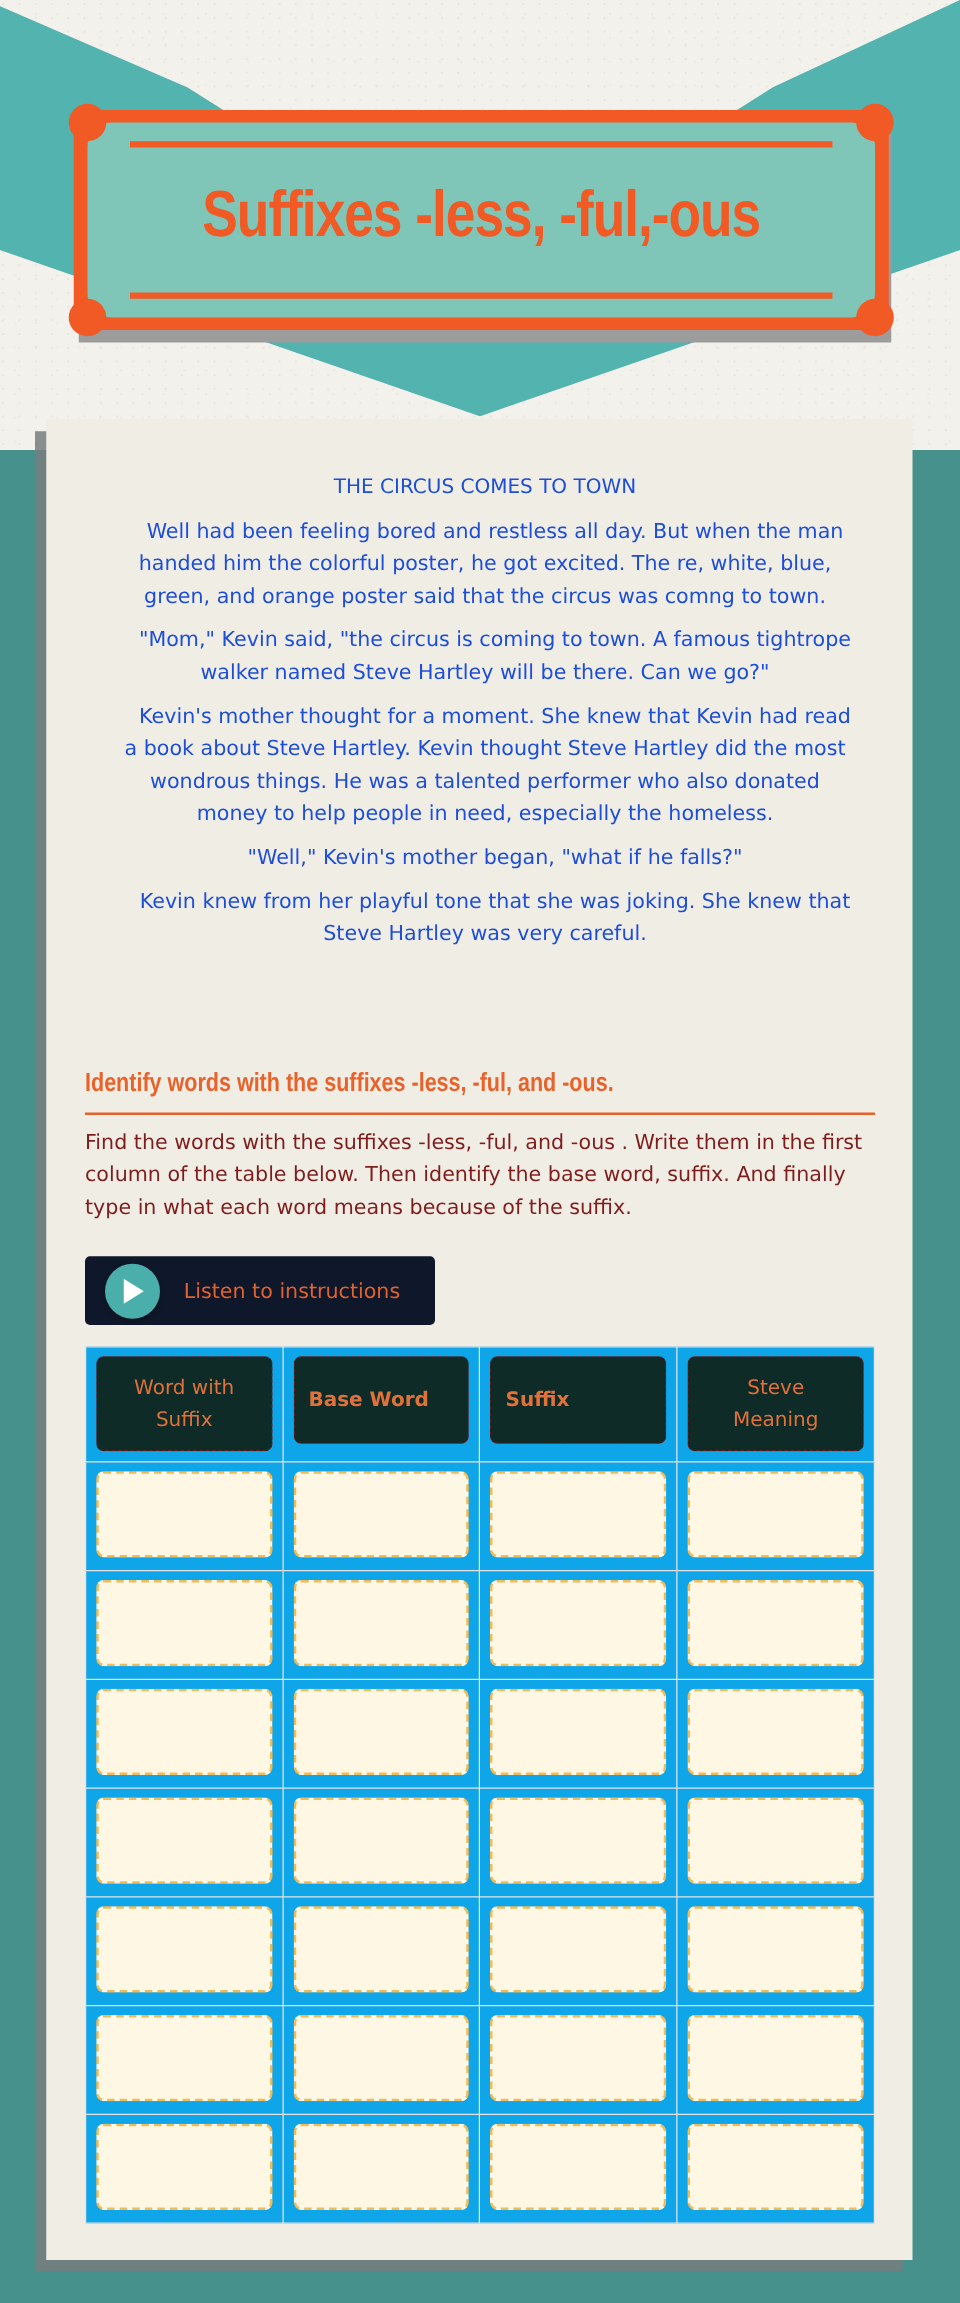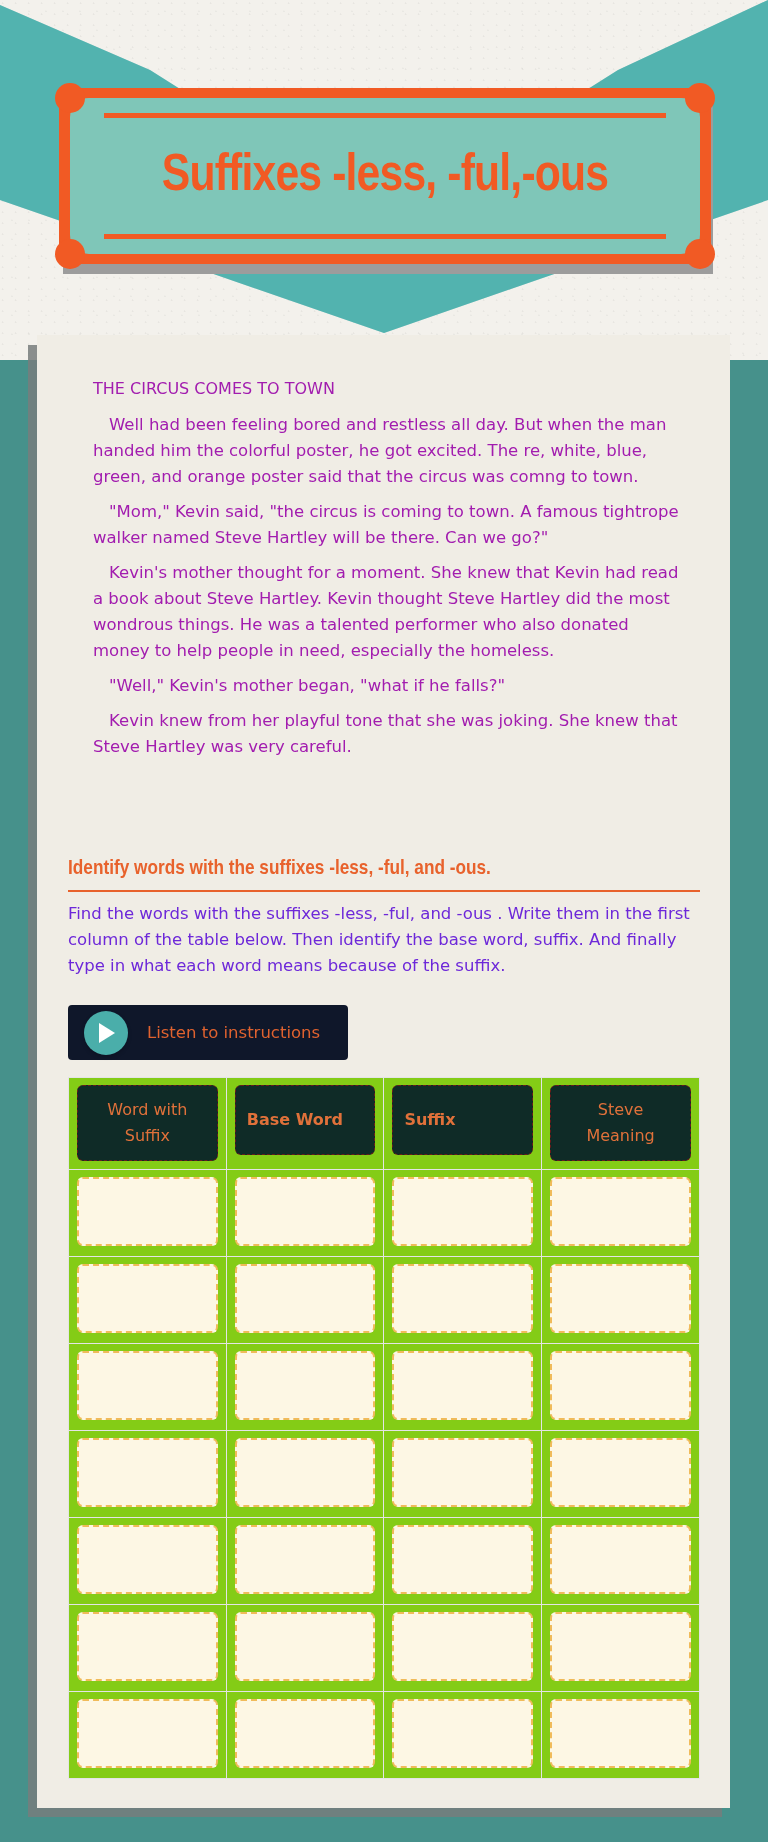--- a/index.html
+++ b/index.html
@@ -66,41 +66,41 @@
     position: absolute; left: 28px; top: 345px; width: 694px; height: 1472px;
     background: #777d7c;
     opacity: 0.85;
   }
   .paper {
     position: absolute; left: 37px; top: 335px; width: 693px; height: 1473px;
     background: #f0ede5;
   }
   .story {
     position: absolute; left: 93px; top: 376px; width: 590px;
-    font-size: 16.5px; line-height: 26px; color: #a21caf;
+    font-size: 16.5px; line-height: 26px; color: #1d4ed8; text-align: center;
   }
   .story .title { margin-bottom: 10px; font-size: 16px; }
   .story p { text-indent: 16px; margin-bottom: 9px; }
   .section-heading {
     position: absolute; left: 68px; top: 855px;
     font-family: "Liberation Sans", sans-serif;
     font-weight: bold;
     font-size: 21px;
     color: #e8622c;
     transform: scaleX(0.82);
     transform-origin: left;
     white-space: nowrap;
   }
   .section-rule {
     position: absolute; left: 68px; top: 890px; width: 632px; height: 1.5px;
     background: #e8622c;
   }
   .instructions {
     position: absolute; left: 68px; top: 901px; width: 640px;
-    font-size: 16.5px; line-height: 26px; color: #6d28d9;
+    font-size: 16.5px; line-height: 26px; color: #7f1d1d;
   }
   .listen-btn {
     position: absolute; left: 68px; top: 1005px; width: 280px; height: 55px;
     background: #0f172a;
     border-radius: 4px;
     display: flex; align-items: center;
     cursor: pointer;
   }
   .play-circle {
     width: 44px; height: 44px; border-radius: 50%;
@@ -109,21 +109,21 @@
     box-shadow: 0 2px 4px rgba(0,0,0,0.2);
     display: flex; align-items: center; justify-content: center;
   }
   .listen-label {
     margin-left: 19px; font-size: 16.5px; color: #e0622f;
   }
   
   .tbl {
     position: absolute; left: 68px; top: 1077px; width: 632px;
     border-collapse: collapse;
-    background: #84cc16;
+    background: #0ea5e9;
   }
   .tbl td {
     border: 1px solid #e4e4e6;
     width: 158px;
     padding: 7px 8px;
     vertical-align: top;
   }
   .hdr-cell {
     background: #0f2b27;
     border: 1.5px dashed #6b1a1a;

